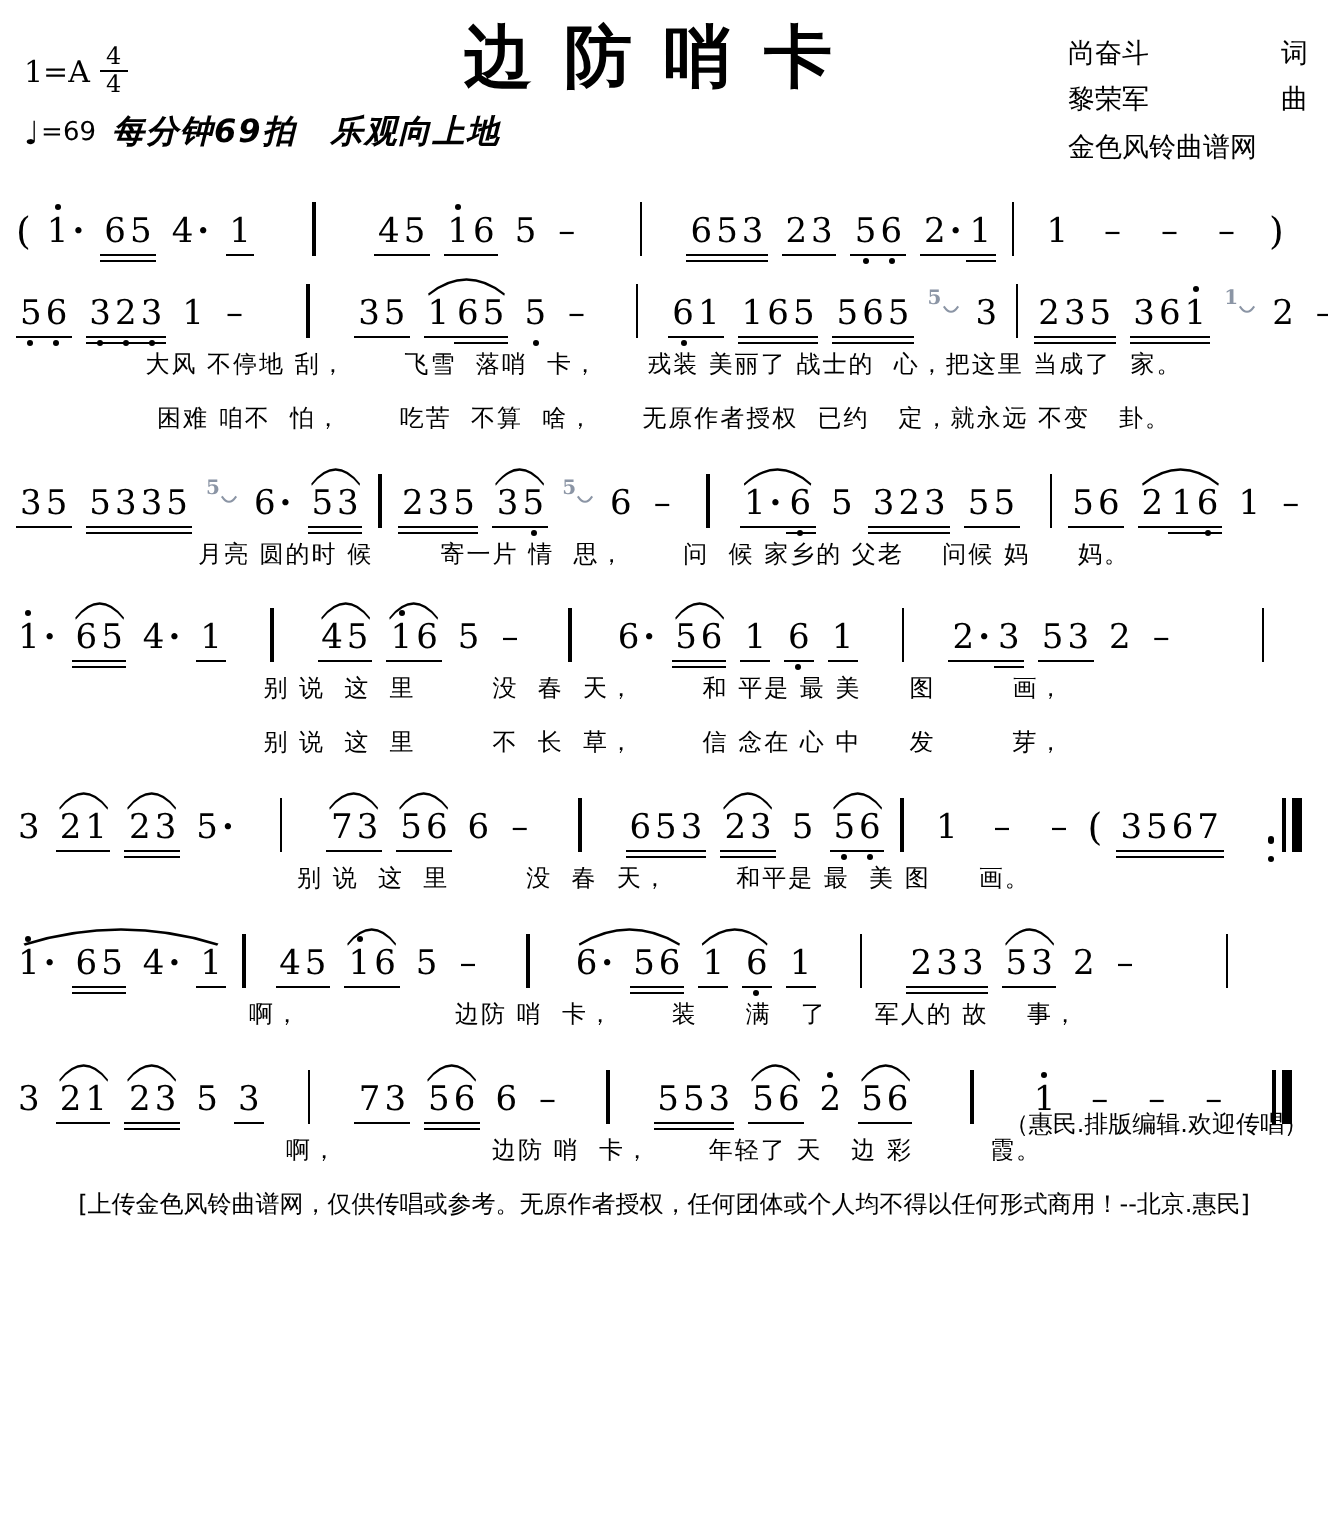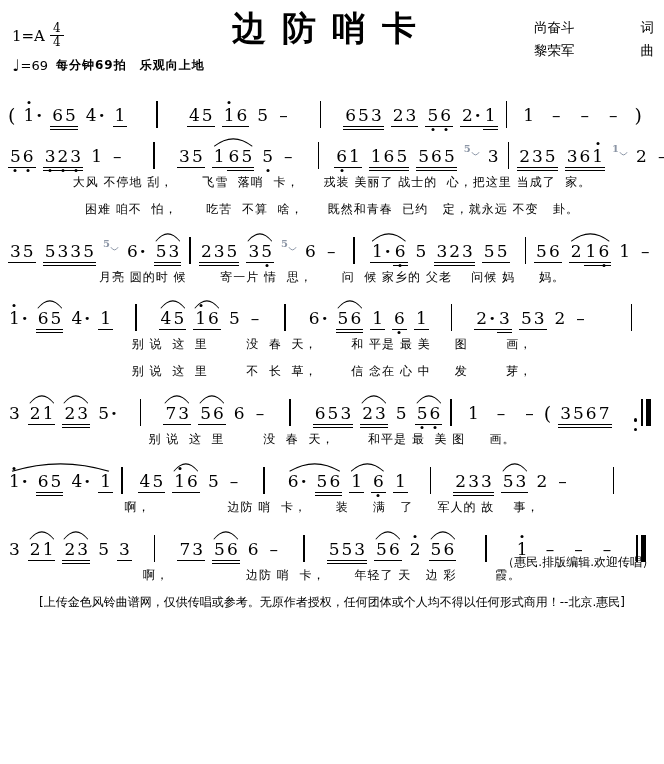--- a/index.html
+++ b/index.html
@@ -11,21 +11,21 @@
   .header { position:relative; height:82px; }
   .title { position:absolute; left:50%; transform:translateX(-50%); top:0;
            font-family:"DejaVu Serif", serif; font-weight:bold; font-size:34px;
            letter-spacing:16px; white-space:nowrap; }
   .hleft { position:absolute; left:4px; top:16px; }
   .keyrow { display:flex; align-items:center; gap:5px; font-family:"DejaVu Serif", serif; font-size:15px; }
   .ts { display:inline-flex; flex-direction:column; align-items:center; font-size:12px; line-height:1.1; }
   .tsn { border-bottom:1px solid #000; padding:0 3px; }
   .temporow { margin-top:7px; display:flex; align-items:center; font-size:13px; }
   .tnote { font-size:16px; margin-right:1px; }
-  .ttext { font-weight:bold; font-size:12px; margin-left:8px; letter-spacing:1px; }
+  .ttext { font-style:italic; font-weight:bold; font-size:16px; margin-left:8px; letter-spacing:1px; }
   .hright { position:absolute; right:2px; top:10px; font-size:13.5px; line-height:1.7; }
   .credit { display:flex; justify-content:space-between; width:120px; margin-left:auto;gap:36px; }
   .site { margin-top:1px; }
 
   
   .sys { position:relative; margin-bottom:7px; }
   .notes-line { font-family:"DejaVu Serif", serif; font-size:17px; white-space:nowrap;
                 padding-top:13px; line-height:1; height:34px; }
   .note { display:inline-block; position:relative; padding:0 1px; }
   .da { position:absolute; top:-6px; left:50%; transform:translateX(-50%);
@@ -79,20 +79,21 @@
     <div class="title">边防哨卡</div>
     <div class="hright">
       <div class="credit">
         <span>尚奋斗</span>
         <span>词</span>
       </div>
       <div class="credit">
         <span>黎荣军</span>
         <span>曲</span>
       </div>
+      <div class="site">金色风铃曲谱网</div>
     </div>
   </div>
 
   <div id="systems">
       <div class="sys">
         <div class="notes-line"><span class="paren">(</span><span class="sp" style="width: 7px;"></span><span class="note">1<span class="da"></span></span><span class="dot">·</span><span class="sp" style="width: 7px;"></span><span class="grp u2"><span class="note">6</span><span class="note">5</span></span><span class="sp" style="width: 7px;"></span><span class="note">4</span><span class="dot">·</span><span class="sp" style="width: 7px;"></span><span class="grp u1"><span class="note">1</span></span><span class="sp" style="width: 28px;"></span><span class="bar"></span><span class="sp" style="width: 28px;"></span><span class="grp u1"><span class="note">4</span><span class="note">5</span></span><span class="sp" style="width: 7px;"></span><span class="grp u1"><span class="note">1<span class="da"></span></span><span class="note">6</span></span><span class="sp" style="width: 7px;"></span><span class="note">5</span><span class="sp" style="width: 7px;"></span><span class="dash">–</span><span class="sp" style="width: 28px;"></span><span class="bar"></span><span class="sp" style="width: 21px;"></span><span class="grp u2"><span class="note">6</span><span class="note">5</span><span class="note">3</span></span><span class="sp" style="width: 7px;"></span><span class="grp u1"><span class="note">2</span><span class="note">3</span></span><span class="sp" style="width: 7px;"></span><span class="grp u1"><span class="note">5<span class="db"></span></span><span class="note">6<span class="db"></span></span></span><span class="sp" style="width: 7px;"></span><span class="grp u1"><span class="note">2</span><span class="dot">·</span></span><span class="grp u2"><span class="note">1</span></span><span class="sp" style="width: 7px;"></span><span class="bar"></span><span class="sp" style="width: 14px;"></span><span class="note">1</span><span class="sp" style="width: 14px;"></span><span class="dash">–</span><span class="sp" style="width: 14px;"></span><span class="dash">–</span><span class="sp" style="width: 14px;"></span><span class="dash">–</span><span class="sp" style="width: 14px;"></span><span class="paren">)</span><span class="sp" style="width: 49px;"></span></div>
       </div>
       <div class="sys">
         <div class="notes-line"><span class="grp u1"><span class="note">5<span class="db"></span></span><span class="note">6<span class="db"></span></span></span><span class="sp" style="width: 7px;"></span><span class="grp u2"><span class="note">3<span class="db"></span></span><span class="note">2<span class="db"></span></span><span class="note">3<span class="db"></span></span></span><span class="sp" style="width: 7px;"></span><span class="note">1</span><span class="sp" style="width: 7px;"></span><span class="dash">–</span><span class="sp" style="width: 28px;"></span><span class="bar"></span><span class="sp" style="width: 21px;"></span><span class="grp u1"><span class="note">3</span><span class="note">5</span></span><span class="sp" style="width: 7px;"></span><span class="arcwrap"><svg class="arc" viewBox="0 0 100 14" preserveAspectRatio="none">
               <path d="M3 13 Q50 -8 97 13" fill="none" stroke="#000" stroke-width="1.7"></path>
@@ -101,21 +102,21 @@
             <svg class="gtie" viewBox="0 0 10 6">
               <path d="M1 1 Q5 7 9 1" fill="none" stroke="#8b95a5" stroke-width="1.1"></path>
             </svg>
           </span><span class="sp" style="width: 7px;"></span><span class="note">3</span><span class="sp" style="width: 7px;"></span><span class="bar"></span><span class="sp" style="width: 7px;"></span><span class="grp u2"><span class="note">2</span><span class="note">3</span><span class="note">5</span></span><span class="sp" style="width: 7px;"></span><span class="grp u2"><span class="note">3</span><span class="note">6</span><span class="note">1<span class="da"></span></span></span><span class="sp" style="width: 7px;"></span><span class="grace">
             <span class="gd">1</span>
             <svg class="gtie" viewBox="0 0 10 6">
               <path d="M1 1 Q5 7 9 1" fill="none" stroke="#8b95a5" stroke-width="1.1"></path>
             </svg>
           </span><span class="sp" style="width: 7px;"></span><span class="note">2</span><span class="sp" style="width: 7px;"></span><span class="dash">–</span><span class="sp" style="width: 35px;"></span></div>
         <div class="lyr">大风 不停地 刮，      飞雪  落哨  卡，     戎装 美丽了 战士的  心，把这里 当成了  家。</div>
-        <div class="lyr">困难 咱不  怕，      吃苦  不算  啥，     既然和青春  已约   定，就永远 不变   卦。</div>
+        <div class="lyr">困难 咱不  怕，      吃苦  不算  啥，     无原作者授权  已约   定，就永远 不变   卦。</div>
       </div>
       <div class="sys">
         <div class="notes-line"><span class="grp u1"><span class="note">3</span><span class="note">5</span></span><span class="sp" style="width: 7px;"></span><span class="grp u2"><span class="note">5</span><span class="note">3</span><span class="note">3</span><span class="note">5</span></span><span class="sp" style="width: 7px;"></span><span class="grace">
             <span class="gd">5</span>
             <svg class="gtie" viewBox="0 0 10 6">
               <path d="M1 1 Q5 7 9 1" fill="none" stroke="#8b95a5" stroke-width="1.1"></path>
             </svg>
           </span><span class="sp" style="width: 7px;"></span><span class="note">6</span><span class="dot">·</span><span class="sp" style="width: 7px;"></span><span class="arcwrap"><svg class="arc" viewBox="0 0 100 14" preserveAspectRatio="none">
               <path d="M3 13 Q50 -8 97 13" fill="none" stroke="#000" stroke-width="1.7"></path>
             </svg><span class="grp u2"><span class="note">5</span><span class="note">3</span></span></span><span class="sp" style="width: 7px;"></span><span class="bar"></span><span class="sp" style="width: 7px;"></span><span class="grp u2"><span class="note">2</span><span class="note">3</span><span class="note">5</span></span><span class="sp" style="width: 7px;"></span><span class="arcwrap"><svg class="arc" viewBox="0 0 100 14" preserveAspectRatio="none">

